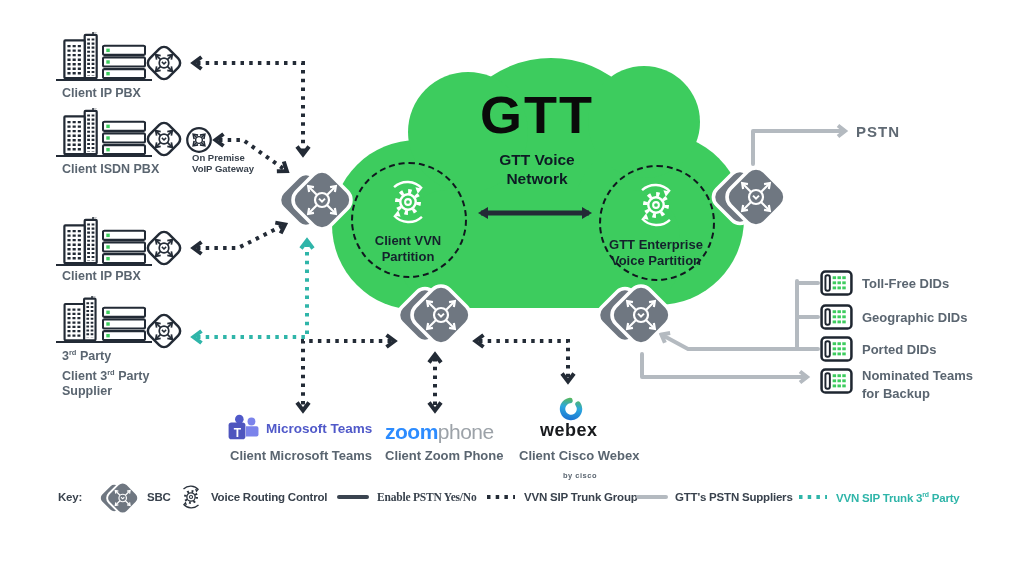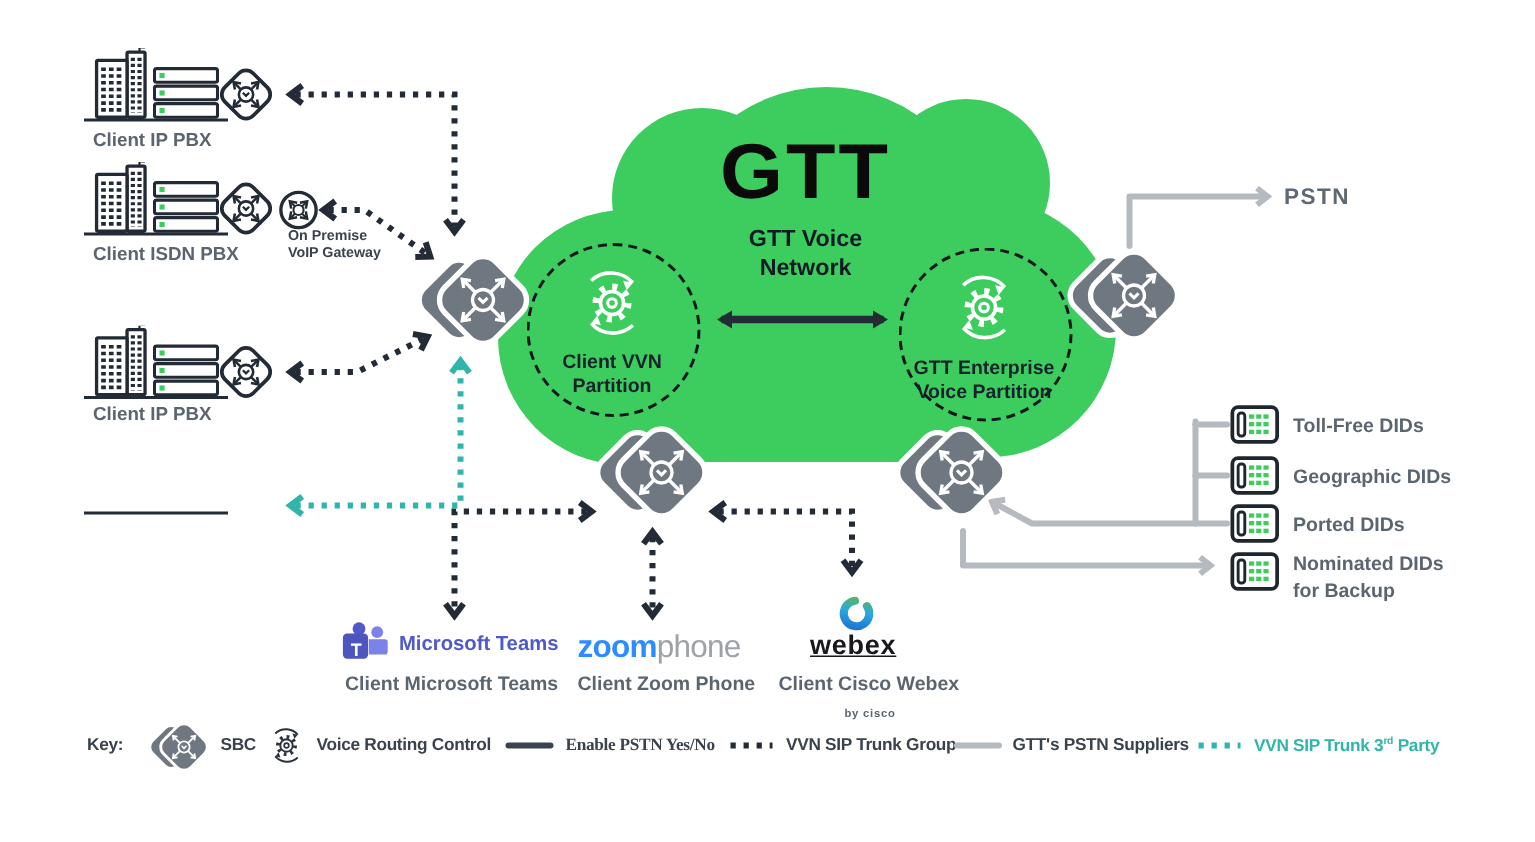--- a/index.html
+++ b/index.html
@@ -285,59 +285,75 @@
       </svg>
     <svg class="abs" style="left:46px;top:12px;" width="44" height="36">
         <use href="#sym-servers"></use>
       </svg>
     <svg class="abs" style="left:87px;top:10px;" width="42" height="42">
         <use href="#sym-cdia"></use>
       </svg>
     <div class="srclabel" style="left:6px;top:52px;">Client IP PBX</div>
   </div>
 
+  <div class="abs" style="left:56px;top:296px;width:220px;height:100px;">
+    <svg class="abs" style="left:6px;top:0;" width="37" height="46">
+        <use href="#sym-building"></use>
+      </svg>
+    <svg class="abs" style="left:46px;top:10px;" width="44" height="36">
+        <use href="#sym-servers"></use>
+      </svg>
+    <svg class="abs" style="left:87px;top:14px;" width="42" height="42">
+        <use href="#sym-cdia"></use>
+      </svg>
+    <div class="srclabel" style="left:6px;top:49px;">
+      <span>3</span><sup>rd</sup><span> Party</span><br>
+      <span>Client 3</span><sup>rd</sup><span> Party</span><br>
+      <span>Supplier</span>
+    </div>
+  </div>
 
   <div class="pstn" style="left:856px;top:123px;">PSTN</div>
 
   <svg class="abs" style="left:820px;top:270px;" width="33" height="26">
       <use href="#sym-phone"></use>
     </svg>
   <div class="didlabel" style="left:862px;top:276px;">Toll-Free DIDs</div>
   <svg class="abs" style="left:820px;top:304px;" width="33" height="26">
       <use href="#sym-phone"></use>
     </svg>
   <div class="didlabel" style="left:862px;top:310px;">Geographic DIDs</div>
   <svg class="abs" style="left:820px;top:336px;" width="33" height="26">
       <use href="#sym-phone"></use>
     </svg>
   <div class="didlabel" style="left:862px;top:342px;">Ported DIDs</div>
   <svg class="abs" style="left:820px;top:368px;" width="33" height="26">
       <use href="#sym-phone"></use>
     </svg>
   <div class="didlabel" style="left:862px;top:367px;line-height:18px;">
-    <span>Nominated DIDs</span><br>
+    <span>Nominated Teams</span><br>
     <span>for Backup</span>
   </div>
 
   <svg class="abs" style="left:228px;top:414px;" width="32" height="28">
     <use href="#sym-teams"></use>
     <text x="9.5" y="23" text-anchor="middle" font-size="12" font-weight="bold" fill="#ffffff">T</text>
   </svg>
   <div class="teamsword" style="left:266px;top:421px;">Microsoft Teams</div>
   <div class="platlabel" style="left:230px;top:448px;">Client Microsoft Teams</div>
 
   <div class="zoomword" style="left:385px;top:420px;">
     <span class="b">zoom</span><span class="l">phone</span>
   </div>
   <div class="platlabel" style="left:385px;top:448px;">Client Zoom Phone</div>
 
   <svg class="abs" style="left:558px;top:396px;" width="26" height="26">
       <use href="#sym-webex"></use>
     </svg>
-  <div class="webexword" style="left:540px;top:420px;text-decoration:underline;">webex</div>
+  <div class="webexword" style="left:540px;top:420px;">webex</div>
   <div class="ciscoword" style="left:563px;top:439px;margin-top:32px;">by cisco</div>
   <div class="platlabel" style="left:519px;top:448px;">Client Cisco Webex</div>
 
   <div class="legtext" style="left:58px;top:491px;">Key:</div>
   <svg class="abs" style="left:98px;top:477px;" width="44" height="42">
       <use href="#sym-sbc"></use>
     </svg>
   <div class="legtext" style="left:147px;top:491px;">SBC</div>
   <svg class="abs vrc-dark" style="left:177px;top:483px;" width="28" height="28">
       <use href="#sym-vrc"></use>

